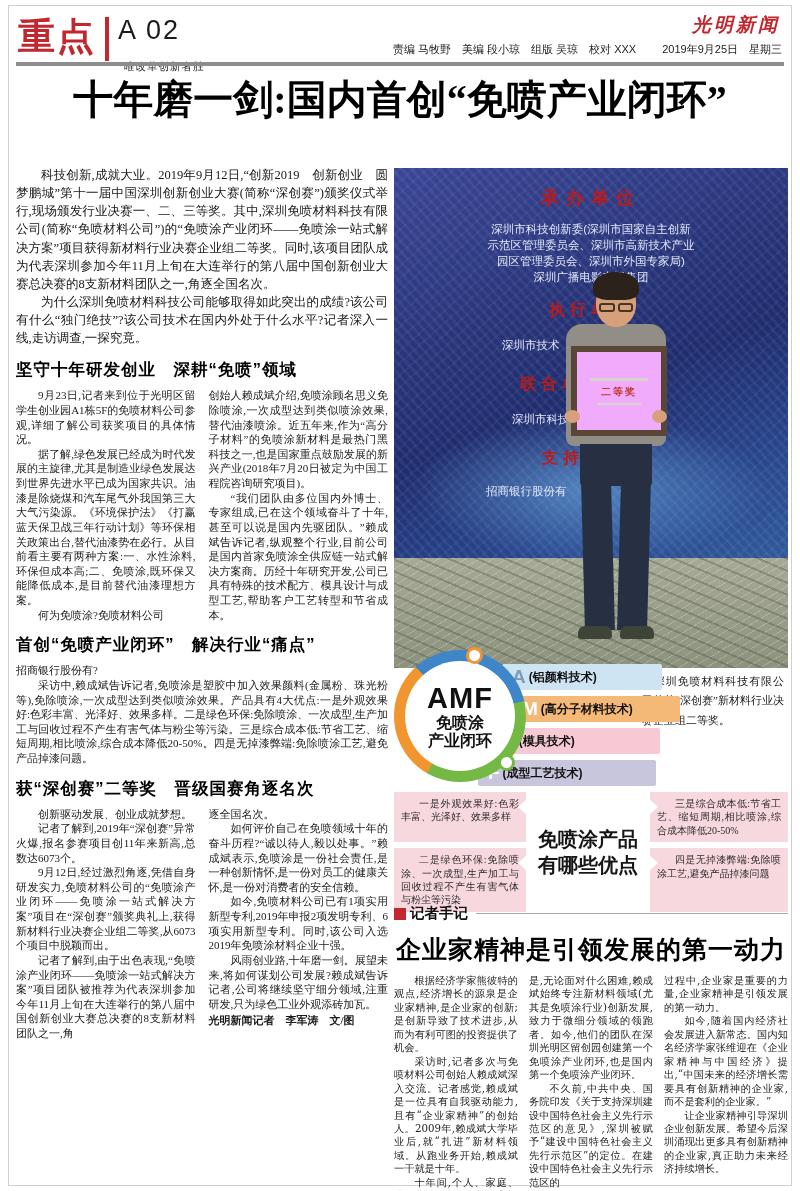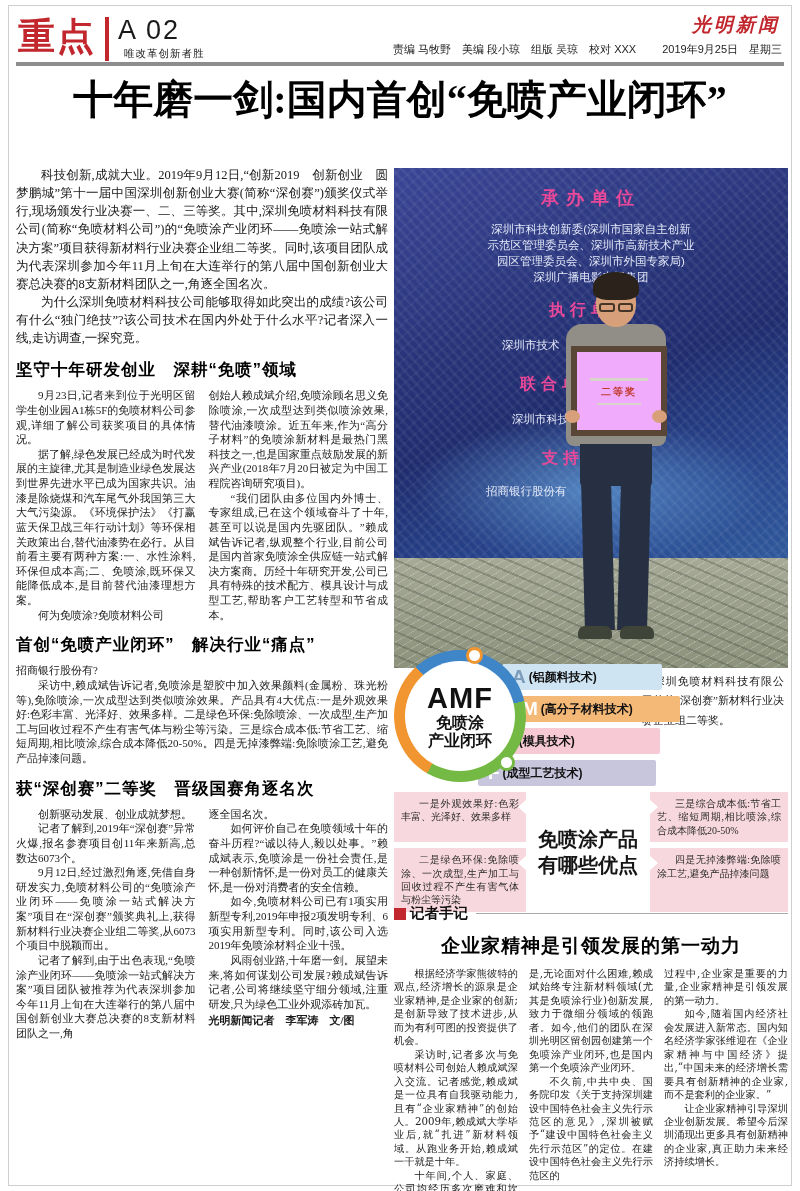--- a/index.html
+++ b/index.html
@@ -5,21 +5,21 @@
   html,body{margin:0;padding:0;background:#e9e9e9;}
   #page{position:relative;width:800px;height:1191px;background:#fff;margin:0 auto;overflow:hidden;
         font-family:"Liberation Serif","DejaVu Serif",serif;color:#111;}
   .frame{position:absolute;left:8px;top:5px;right:8px;bottom:5px;border:1px solid #cfcfcf;pointer-events:none;}
 
   
   .brand{position:absolute;left:18px;top:16px;display:flex;align-items:flex-start;}
   .brand-zh{font-family:"Liberation Sans",sans-serif;font-weight:900;font-size:37px;line-height:42px;color:#c1272d;letter-spacing:2px;text-align:right;}
   .brand-bar{width:4px;height:44px;background:#c1272d;margin:1px 9px 0 9px;}
   .pageno{font-family:"Liberation Sans",sans-serif;font-size:27px;line-height:28px;color:#1a1a1a;letter-spacing:2px;}
-  .slogan{font-family:"Liberation Sans",sans-serif;font-size:10.5px;color:#222;margin-top:3px;letter-spacing:1px;padding-left:6px;}
+  .slogan{font-family:"Liberation Sans",sans-serif;font-size:10.5px;color:#222;margin-top:16px;letter-spacing:1px;padding-left:6px;}
   .logo{position:absolute;right:20px;top:12px;font-family:"Liberation Serif",serif;font-style:italic;font-weight:700;
         font-size:19px;color:#c1272d;letter-spacing:3px;}
   .credits{position:absolute;right:18px;top:42px;font-family:"Liberation Sans",sans-serif;font-size:11px;color:#222;white-space:nowrap;}
   .credits .date{margin-left:26px;}
   .rule{position:absolute;left:16px;right:16px;top:62px;height:4px;background:#8d8d8d;}
 
   
   .headline{position:absolute;left:0;right:0;top:76px;margin:0;text-align:center;
             font-family:"Liberation Serif",serif;font-weight:900;font-size:40px;line-height:1.2;color:#000;letter-spacing:0;}
   .subhead{position:absolute;left:0;right:0;top:134px;text-align:center;
@@ -46,21 +46,21 @@
       repeating-linear-gradient(48deg, rgba(255,255,255,.055) 0 3px, transparent 3px 7px),
       repeating-linear-gradient(-42deg, rgba(255,255,255,.04) 0 2px, transparent 2px 9px),
       linear-gradient(158deg,#3a4696 0%,#283479 36%,#1f2c6e 55%,#28468e 80%,#30599b 100%);}
   .floor{position:absolute;left:0;right:0;bottom:0;height:110px;
     background:
       repeating-linear-gradient(23deg, rgba(58,63,52,.28) 0 2px, transparent 2px 11px),
       repeating-linear-gradient(-31deg, rgba(255,255,255,.20) 0 1px, transparent 1px 7px),
       linear-gradient(#a6aa97,#8d927d);}
   .ov{position:absolute;z-index:2;color:#e3e8f8;font-family:"Liberation Sans",sans-serif;font-size:11.5px;white-space:nowrap;}
   .ovc{left:0;right:0;text-align:center;}
-  .ovh{font-weight:700;font-size:16px;letter-spacing:5px;color:#ec4899;font-family:Liberation Mono, monospace;}
+  .ovh{font-weight:700;font-size:16px;letter-spacing:5px;color:#b91c1c;font-family:Liberation Mono, monospace;}
   .o0{top:18px;font-size:18px;letter-spacing:7px;}
   .o1{top:54px;}.o2{top:70px;}.o3{top:86px;}.o4{top:102px;}
   .o5{top:132px;}
   .o6{top:170px;left:108px;}
   .o7{top:206px;left:126px;}
   .o8{top:244px;left:118px;}
   .o9{top:280px;left:148px;}
   .o10{top:316px;left:92px;}
   .o11{top:316px;left:226px;}
 
@@ -120,21 +120,21 @@
   .b3::after,.b4::after{content:"";position:absolute;left:-1px;top:7px;border:8px solid transparent;border-left:9px solid #fff;}
   .advtitle{grid-area:t;display:flex;flex-direction:column;align-items:center;justify-content:center;
             font-family:"Liberation Sans",sans-serif;font-weight:900;font-size:20px;color:#161616;line-height:1.3;}
 
   
   .notes{position:absolute;left:0;top:736px;width:394px;}
   .ntag{display:flex;align-items:center;}
   .sq{width:12px;height:12px;background:#c1272d;margin-right:4px;}
   .ntag span{font-family:"Liberation Sans",sans-serif;font-weight:700;font-size:14.5px;color:#111;}
   .nline{flex:1;height:1px;background:#a9a9a9;margin-left:8px;}
-  .notes h3{margin:10px 0 8px 0;text-align:center;font-family:"Liberation Serif",serif;font-weight:900;font-size:19px;color:#000;letter-spacing:1px;}
+  .notes h3{margin:10px 0 8px 0;text-align:center;font-family:"Liberation Serif",serif;font-weight:900;font-size:25px;color:#000;letter-spacing:1px;}
   .ncols{display:flex;gap:11px;}
   .ncol{flex:1;font-size:10.2px;line-height:1.32;color:#222;text-align:justify;font-family:"DejaVu Serif","Liberation Serif",serif;}
   .ncol p{margin:0;text-indent:2em;}
   .ncol p.cont{text-indent:0;}
 </style>
 </head>
 <body>
 
 <div id="page">
   <div class="frame"></div>

